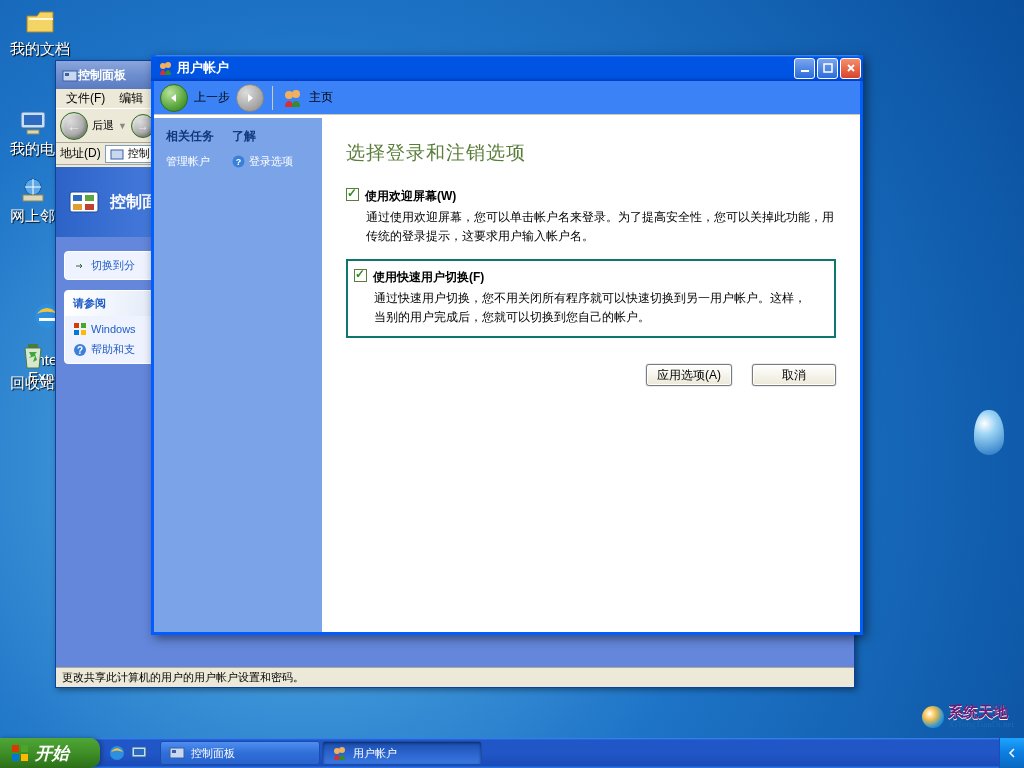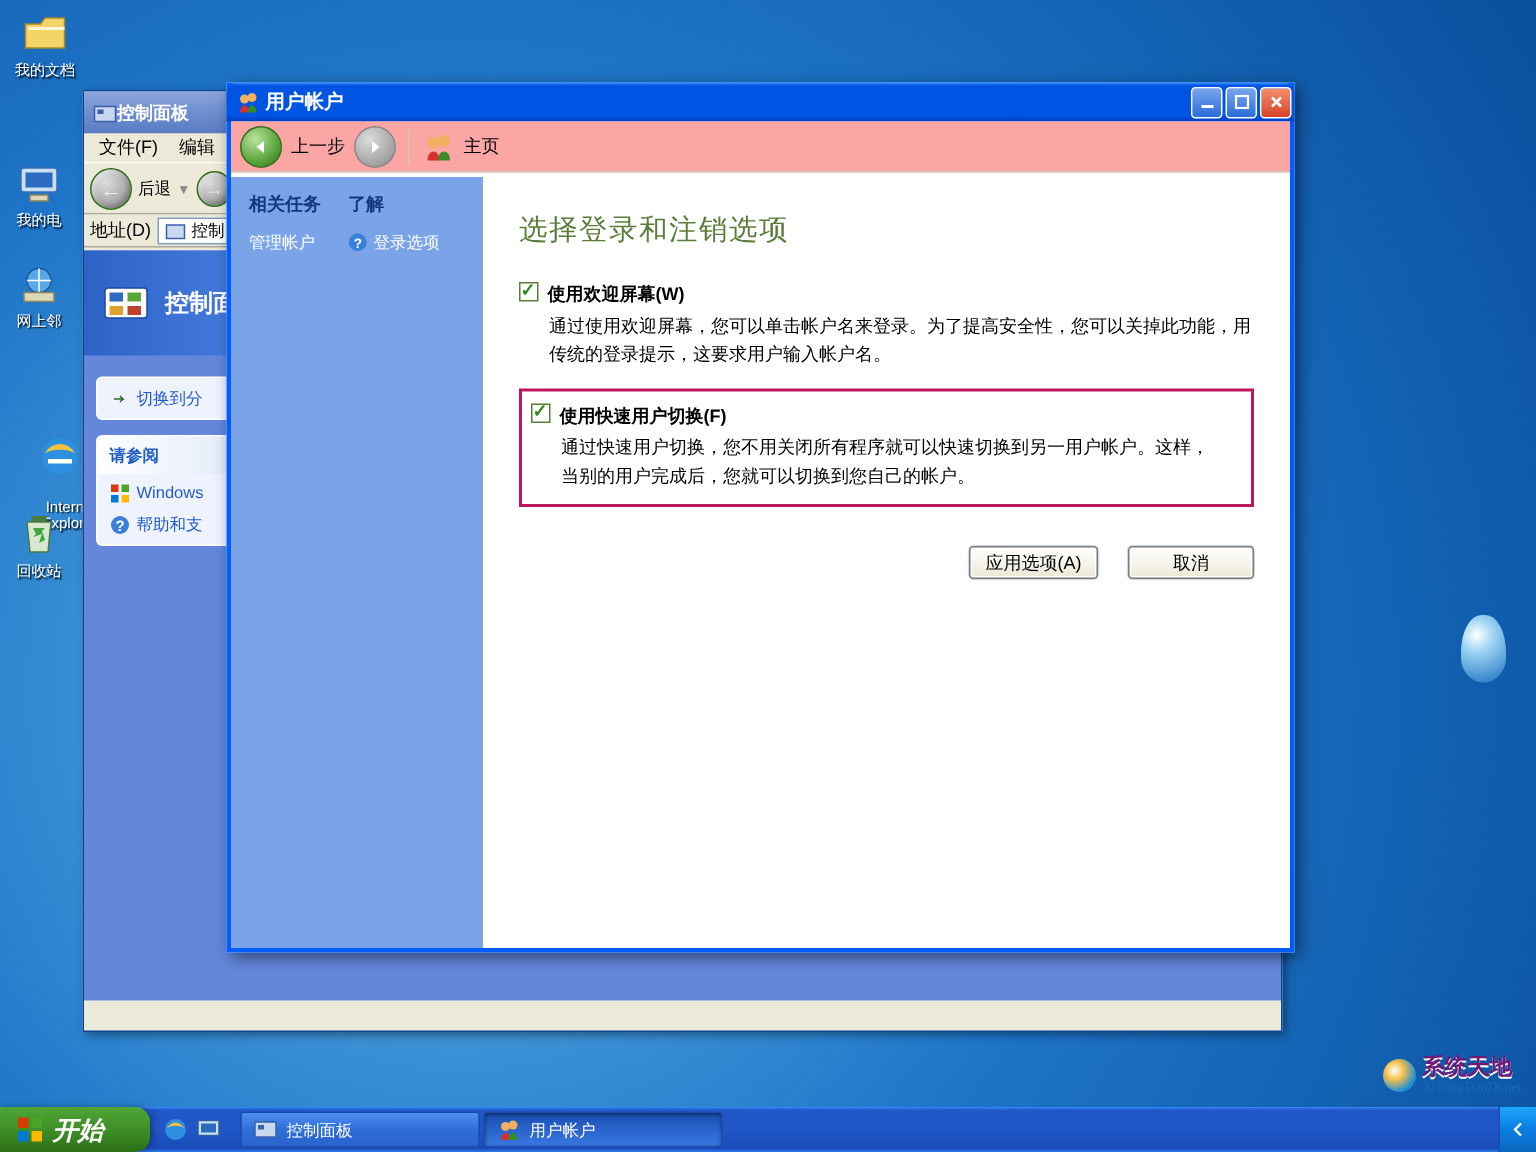--- a/index.html
+++ b/index.html
@@ -1,21 +1,21 @@
 <!DOCTYPE html>
 <html><head>
 <meta charset="utf-8">
 <style>
   * { box-sizing: border-box; }
   body { margin:0; width:1024px; height:768px; font-family: "Tahoma","SimSun",sans-serif; font-size:12px;
          background: radial-gradient(circle at 30% 60%, #5fb6e8 0%, #1e74c7 50%, #094f9d 100%);
          position:relative; overflow:hidden; color:#000; }
 
   
-  .desk { position:absolute; color:#fff; text-align:center; font-size:10px; text-shadow:1px 1px 1px #000; }
+  .desk { position:absolute; color:#fff; text-align:center; font-size:15px; text-shadow:1px 1px 1px #000; }
   .desk .icn { width:32px; height:32px; margin:0 auto 2px; display:block; }
 
   
   .drop1 { position:absolute; right:20px; top:410px; width:30px; height:45px; border-radius:50% 50% 55% 55% / 60% 60% 40% 40%;
            background: radial-gradient(circle at 35% 30%, #fff 0%, #9dd4f4 30%, #1c6fbf 100%); filter:blur(.3px); }
   .drop2 { position:absolute; left:90px; bottom:100px; width:260px; height:120px; border-radius:120px;
            background: radial-gradient(ellipse at 30% 30%, #a9dcff 0%, #1f6fbe44 70%, transparent 80%); filter:blur(2px); }
 
   
   .taskbar { position:absolute; left:0; right:0; bottom:0; height:30px;
@@ -76,39 +76,39 @@
   .titlebar-active { height:26px; margin:-3px -3px 0 -3px;
             background: linear-gradient(to bottom,#3f95ff 0%, #0054e3 8%, #0054e3 85%, #003cc0 100%);
             color:#fff; display:flex; align-items:center; padding:0 2px 0 6px; font-weight:bold; font-size:13px;
             border-radius:7px 7px 0 0; }
   .titlebar-active .ttl { flex:1; display:flex; align-items:center; gap:4px; }
   .winbtn { width:21px; height:21px; margin-left:2px; border:1px solid #fff; border-radius:3px; display:flex; align-items:center; justify-content:center;
             font-weight:bold; font-family:Arial; font-size:13px; color:#fff; }
   .winbtn.min,.winbtn.max { background: linear-gradient(to bottom,#7aa5f0 0%, #2a6cd8 100%); }
   .winbtn.close { background: linear-gradient(to bottom,#f58f6b 0%, #d8432a 100%); }
 
-  .ua-tool { height:34px; background:#fca5a5; border-bottom:1px solid #cfcab0; display:flex; align-items:center; padding:0 6px; gap:6px; }
+  .ua-tool { height:34px; background:#3b82f6; border-bottom:1px solid #cfcab0; display:flex; align-items:center; padding:0 6px; gap:6px; }
   .tbtn { width:28px; height:28px; border-radius:50%; display:flex; align-items:center; justify-content:center; font-size:14px; color:#fff; }
   .t-back { background: radial-gradient(circle at 35% 30%,#b9e39e 0%, #5aa53c 60%, #2f7518 100%); border:1px solid #2f6f18; }
   .t-fwd  { background: radial-gradient(circle at 35% 30%,#ddd 0%, #aaa 60%, #888 100%); border:1px solid #888; }
   .ua-tool .sep { width:1px; height:24px; background:#cfcab0; margin:0 2px; }
 
   .ua-body { position:absolute; top:60px; left:0; right:0; bottom:0; display:flex; }
   .ua-side { width:168px; background:#7aa3e8; padding:10px 12px; display:flex; flex-direction:row; gap:18px; }
   .ua-side .grp .gh { color:#14387f; font-size:12px; font-weight:bold; margin-bottom:6px; }
   .ua-side .grp .gl { color:#fff; font-size:11px; padding:3px 0; display:flex; align-items:center; gap:4px; }
   .ua-main { flex:1; padding:22px 24px 14px 24px; background:#fff; overflow:auto; }
   .ua-main h1 { font-size:19px; font-weight:normal; color:#5a7d3a; margin:0 0 22px 0; letter-spacing:1px; }
   .opt { margin-bottom:14px; }
   .opt .o-head { display:flex; align-items:flex-start; gap:6px; }
   .opt .o-title { font-weight:bold; font-size:12px; }
   .opt .o-desc { font-size:12px; line-height:1.55; margin-left:20px; margin-top:3px; }
   .chk { width:13px; height:13px; flex-shrink:0; border:1px solid #5a7d3a; background:#fff; position:relative; }
   .chk.on::after { content:"✓"; position:absolute; top:-3px; left:0px; color:#2f8a1c; font-weight:bold; font-size:12px; }
-  .redbox { border:2px solid #be185d; padding:8px 18px 10px 6px; margin-bottom:26px; }
+  .redbox { border:2px solid #0f766e; padding:8px 18px 10px 6px; margin-bottom:26px; }
   .btn-row { display:flex; justify-content:flex-end; gap:20px; }
   .xp-btn { min-width:84px; height:22px; border:1px solid #7b7b7b; border-radius:3px;
             background: linear-gradient(to bottom,#fff 0%, #ece9d8 100%); font-size:12px; padding:0 10px;
             box-shadow: inset 0 0 0 1px #fff, 0 0 1px #003c74; }
   a { cursor:default; }
 </style>
 </head>
 <body>
 
 <div class="drop2"></div>
@@ -220,20 +220,23 @@
               <svg width="14" height="14">
                 <circle cx="7" cy="7" r="6" fill="#3a7fd8"></circle>
                 <text x="7" y="11" text-anchor="middle" fill="#fff" font-size="10" font-weight="bold">?</text>
               </svg>
               <span>帮助和支</span>
             </a>
         </div>
       </div>
     </div>
   </div>
+  <div class="cp-status">
+    <span>更改共享此计算机的用户的用户帐户设置和密码。</span>
+  </div>
 </div>
 
 <div class="win-ua">
   <div class="titlebar-active">
     <span class="ttl">
       <svg width="16" height="16">
           <circle cx="6" cy="6" r="3" fill="#f0b060"></circle>
           <path d="M3 15c0-3 2-5 3-5s3 2 3 5" fill="#d83030"></path>
           <circle cx="11" cy="5" r="3" fill="#f0b060"></circle>
           <path d="M8 15c0-3 2-5 3-5s3 2 3 5" fill="#3a8a2a"></path>

